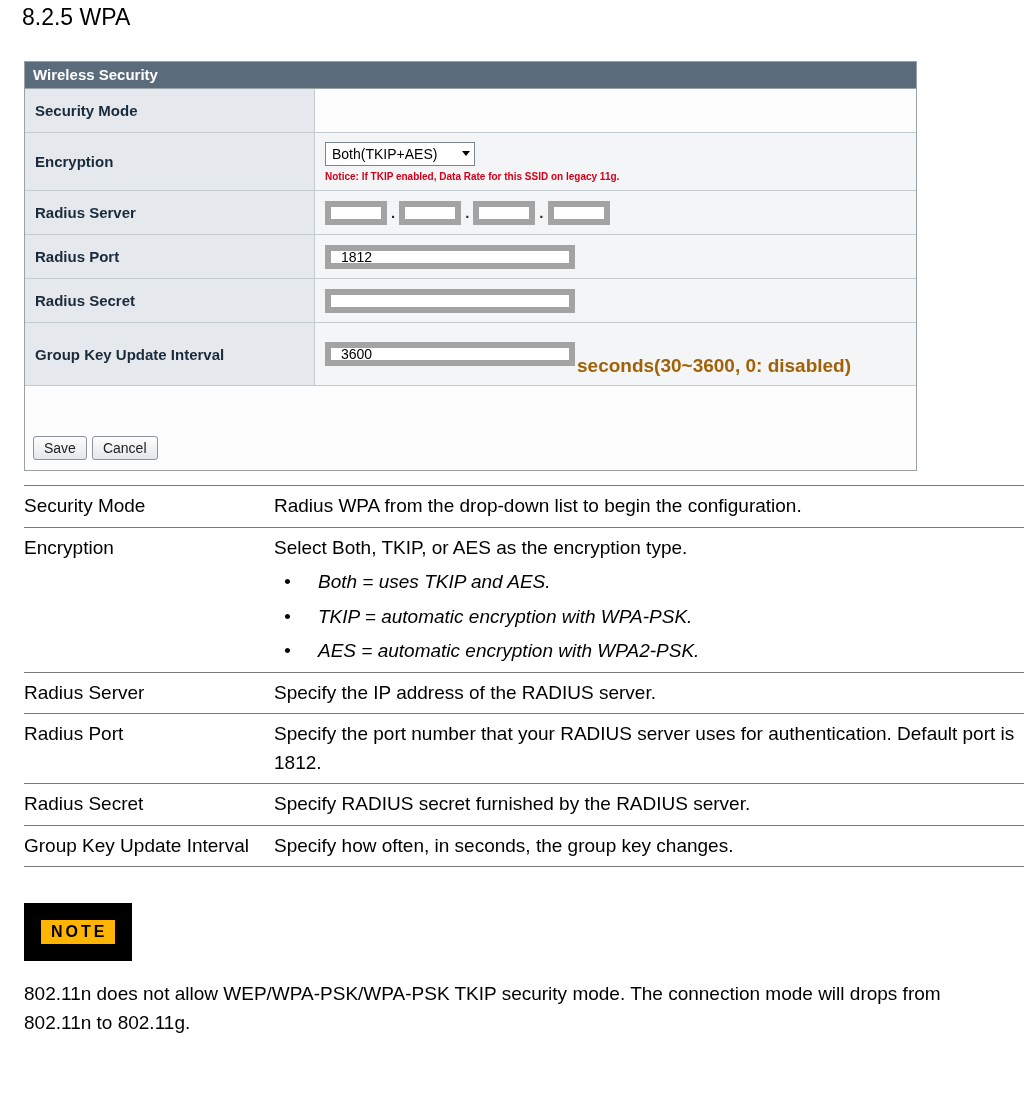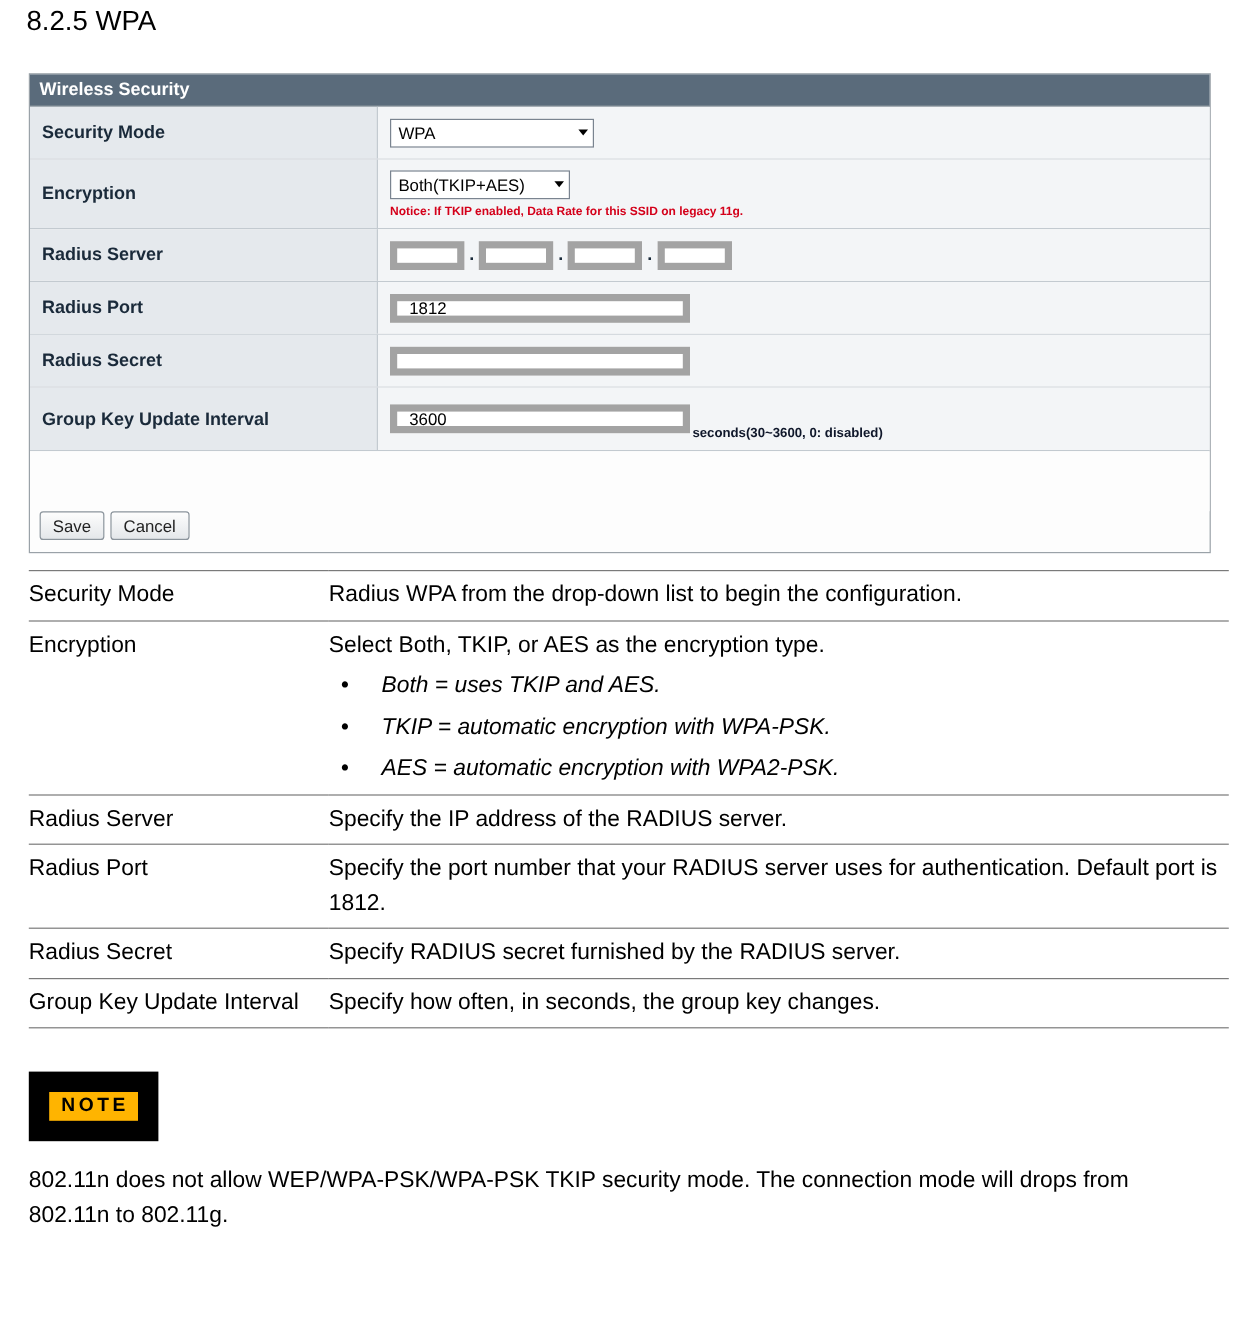--- a/index.html
+++ b/index.html
@@ -14,21 +14,21 @@
   }
   .section-title {
     font-size: 23px;
     font-weight: normal;
     margin: 0 0 30px 10px;
   }
   .config-panel {
     border: 1px solid #9aa2a8;
     background: #fdfdfd;
     margin: 0 0 14px 12px;
-    width: 985px;
+    width: 893px;
     padding: 0 0 10px 0;
   }
   .panel-header {
     background: #5a6b7b;
     color: #fff;
     font-weight: bold;
     font-size: 15px;
     padding: 4px 8px 5px 8px;
     border-bottom: 1px solid #9aa2a8;
   }
@@ -94,21 +94,21 @@
     height: 24px;
     padding: 0 10px;
     font-size: 14px;
     font-weight: normal;
     color:#000;
   }
   .ip-input { width: 62px; }
   .txt-input { width: 250px; }
   .txt-input.port { width: 250px; }
   .dot { margin: 0 4px; font-weight: bold; }
-  .suffix { margin-left:2px; color:#0f172a; font-weight:bold; font-size:11px;margin-top:24px;}
+  .suffix { margin-left:2px; color:#a16207; font-weight:bold; font-size:19px;margin-top:24px;}
   .panel-gap { height: 50px; background:#fdfdfd;}
   .btn-row { padding: 0px 0 0 8px; }
   .btn {
     display:inline-block;
     background: linear-gradient(#fdfdfd,#e4e7ea);
     border:1px solid #8b949c;
     border-radius:3px;
     font-size:14px;
     padding:3px 10px;
     color:#222;
@@ -162,26 +162,20 @@
 
 
 
 <div class="section-title">8.2.5 WPA</div>
 
 <div class="config-panel">
   <div class="panel-header">Wireless Security</div>
 
   <div class="panel-row">
     <div class="panel-label">Security Mode</div>
-    <div class="panel-value">
-      <div class="select-faux sec">
-        <span class="select-text">WPA</span>
-        <span class="caret"></span>
-      </div>
-    </div>
   </div>
 
   <div class="panel-row">
     <div class="panel-label tall">Encryption</div>
     <div class="panel-value">
       <div class="select-faux enc">
         <span class="select-text">Both(TKIP+AES)</span>
         <span class="caret"></span>
       </div>
       <div class="notice">Notice: If TKIP enabled, Data Rate for this SSID on legacy 11g.</div>

